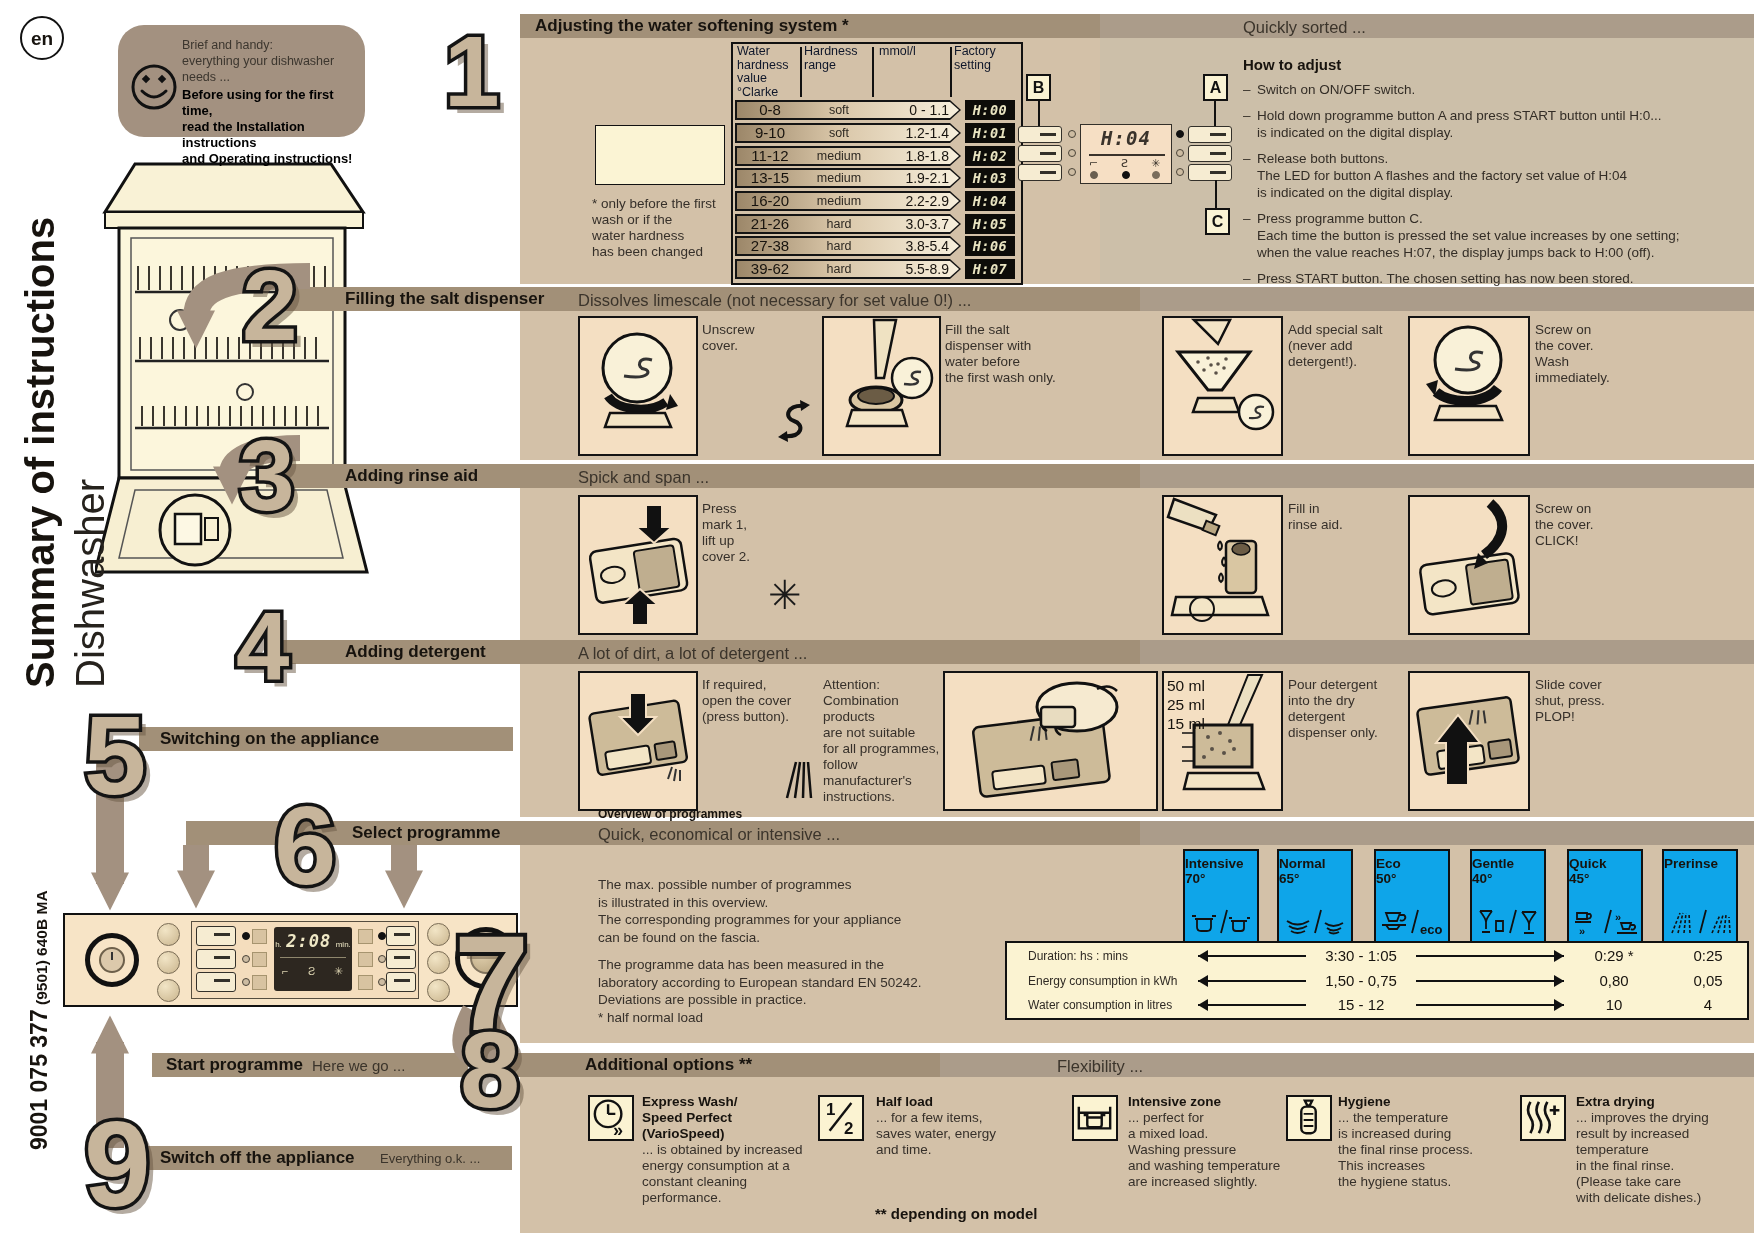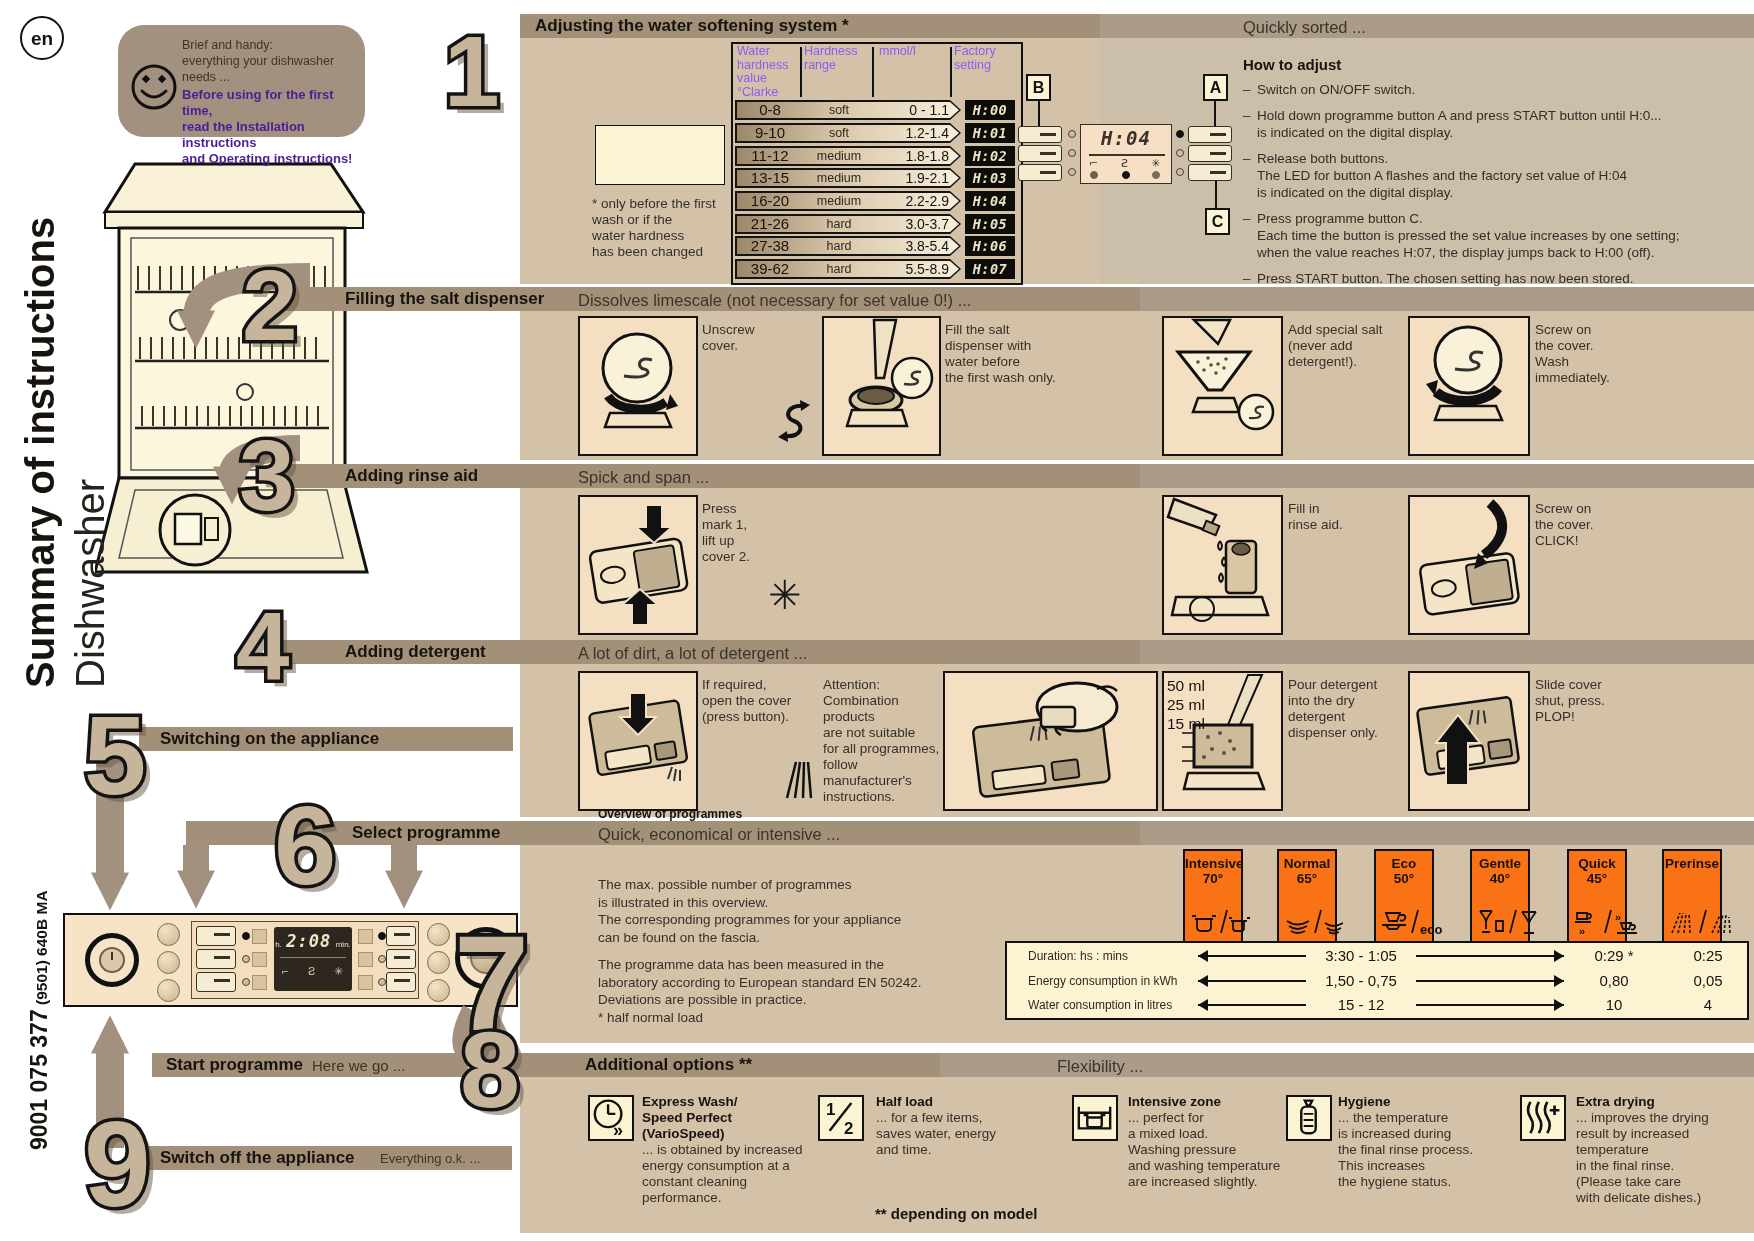--- a/index.html
+++ b/index.html
@@ -13,21 +13,21 @@
   .btitle{position:absolute;font:700 17px/20px "Liberation Sans",sans-serif;color:#17130e;z-index:6}
   .btag{position:absolute;font:400 16.5px/20px "Liberation Sans",sans-serif;color:#3b342b;z-index:6}
   
   .pbg{position:absolute;background:#d3c1a8}
   .pbg.lt{background:#ccbfa9}
   
   .cell{position:absolute;background:#f4dfc2;border:2.5px solid #141414;box-sizing:border-box;z-index:3}
   .cap{position:absolute;font:400 13.5px/16px "Liberation Sans",sans-serif;color:#36302a;white-space:pre-line;z-index:4}
   
   .tblbox{position:absolute;left:731px;top:42px;width:292px;height:243px;border:2px solid #111;box-sizing:border-box;z-index:3}
-  .thead{position:absolute;font:400 12.5px/13.5px "Liberation Sans",sans-serif;color:#8b5cf6;white-space:pre-line;z-index:4}
+  .thead{position:absolute;font:400 12.5px/13.5px "Liberation Sans",sans-serif;color:#0f172a;white-space:pre-line;z-index:4}
   .vline{position:absolute;width:1.5px;background:#111;z-index:4}
   .trow{position:absolute;left:733px;width:290px;height:20px;z-index:4}
   .band{position:absolute;left:2px;top:0;width:226px;height:20px;background:#141414;
         clip-path:polygon(0 0,calc(100% - 11px) 0,100% 50%,calc(100% - 11px) 100%,0 100%)}
   .band i{position:absolute;left:2px;top:2px;right:2px;bottom:2px;display:block;
         background:linear-gradient(90deg,#9c8769,#d9c6a8 45%,#f7efdc);
         clip-path:polygon(0 0,calc(100% - 9px) 0,100% 50%,calc(100% - 9px) 100%,0 100%)}
   .tc{position:absolute;left:8px;top:1px;width:58px;text-align:center;font:400 15px/18px "Liberation Sans",sans-serif;color:#17130e}
   .tr2{position:absolute;left:70px;top:3px;width:72px;text-align:center;font:400 12.5px/14px "Liberation Sans",sans-serif;color:#2e2922}
   .tm{position:absolute;left:140px;top:2px;width:76px;text-align:right;font:400 14px/16px "Liberation Sans",sans-serif;color:#17130e}
@@ -54,21 +54,21 @@
   #fascia{position:absolute;left:63px;top:913px;width:455px;height:94px;background:#f7e4c6;border:2.5px solid #111;box-sizing:border-box;z-index:4}
   .fbtn{position:absolute;width:23px;height:23px;border-radius:50%;background:radial-gradient(circle at 35% 30%,#f2e5c6,#c9b48d);border:1.5px solid #7a6c55;box-sizing:border-box}
   .ring{position:absolute;border-radius:50%;border:5px solid #111;box-sizing:border-box}
   .fdisp{position:absolute;background:#2d2720;border-radius:3px;color:#efe8c6}
   .fsq{position:absolute;width:15px;height:15px;background:#d8c3a1;border:1px solid #a6946f;box-sizing:border-box}
   
   .num{position:absolute;overflow:visible;z-index:7}
   .num text{font-family:"Liberation Sans",sans-serif;font-weight:700;paint-order:stroke;stroke:#141414;fill:#c7b59b}
   .num .sh{stroke:none;fill:#6b5a45;opacity:.5}
   
-  .card{position:absolute;top:849px;width:60px;height:95px;background:#f97316;border:2px solid #111;box-sizing:border-box;text-align:center;z-index:4}
+  .card{position:absolute;top:849px;width:76px;height:95px;background:#0ea5e9;border:2px solid #111;box-sizing:border-box;z-index:4}
   .card .nm{display:block;margin-top:5px;font:700 13.5px/15px "Liberation Sans",sans-serif}
   .card .tp{display:block;font:700 13.5px/15px "Liberation Sans",sans-serif}
   .card svg{position:absolute;left:4px;bottom:5px}
   
   #databox{position:absolute;left:1005px;top:941px;width:744px;height:79px;background:#fbf3d2;border:2px solid #111;
            box-sizing:border-box;display:flex;flex-direction:column;justify-content:space-evenly;z-index:4}
   .drow{display:flex;align-items:center;height:22px}
   .dlab{flex:0 0 170px;padding-left:21px;font:400 12px/14px "Liberation Sans",sans-serif;color:#2f2a24}
   .dval{flex:0 0 110px;text-align:center;font:400 15px/16px "Liberation Sans",sans-serif}
   .dq{flex:0 0 100px;text-align:center;font:400 15px/16px "Liberation Sans",sans-serif}
@@ -77,21 +77,21 @@
   .arr.l::before{content:"";position:absolute;left:0;top:-5px;border:6px solid transparent;border-left:0;border-right:10px solid #111}
   .arr.r::after{content:"";position:absolute;right:0;top:-5px;border:6px solid transparent;border-right:0;border-left:10px solid #111}
   
   .tile{position:absolute;top:1095px;width:46px;height:46px;background:#fbf3d2;border:2.5px solid #111;box-sizing:border-box;z-index:4}
   .opt{position:absolute;top:1094px;width:196px;z-index:4}
   .opt .ot{display:block;font:700 13.5px/16px "Liberation Sans",sans-serif;color:#17130e;white-space:pre-line}
   .opt .ob{display:block;font:400 13.5px/16px "Liberation Sans",sans-serif;color:#36302a;white-space:pre-line}
   
   #bubble{position:absolute;left:118px;top:25px;width:247px;height:112px;background:#a39180;border-radius:26px;z-index:2}
   .bub-l{position:absolute;left:64px;top:12px;font:400 12.5px/16px "Liberation Sans",sans-serif;color:#3c362e;white-space:pre-line}
-  .bub-b{position:absolute;left:64px;top:62px;font:700 13px/16px "Liberation Sans",sans-serif;color:#4c1d95;white-space:pre-line}
+  .bub-b{position:absolute;left:64px;top:62px;font:700 13px/16px "Liberation Sans",sans-serif;color:#000000;white-space:pre-line}
   #enbadge{position:absolute;left:20px;top:16px;width:44px;height:44px;border:2.5px solid #111;border-radius:50%;
            font:700 19px/42px "Liberation Sans",sans-serif;text-align:center;z-index:2;box-sizing:border-box}
   #vtitle{position:absolute;left:-288px;top:331px;width:660px;height:54px;transform:rotate(-90deg);font:700 40px/50px "Liberation Sans",sans-serif;z-index:2}
   #vtitle .rg{font-weight:400;color:#26221d}
   #docnum{position:absolute;left:-110px;top:986px;width:300px;height:28px;transform:rotate(-90deg);font:700 23px/26px "Liberation Sans",sans-serif;z-index:2}
   #docnum .sm{font-size:15.5px}
   .glyph{position:absolute;z-index:4;color:#1a1a1a}
   .mll{position:absolute;z-index:5;font:400 15.5px/19px "Liberation Sans",sans-serif;color:#17130e;white-space:pre-line}
 </style>
 </head>

